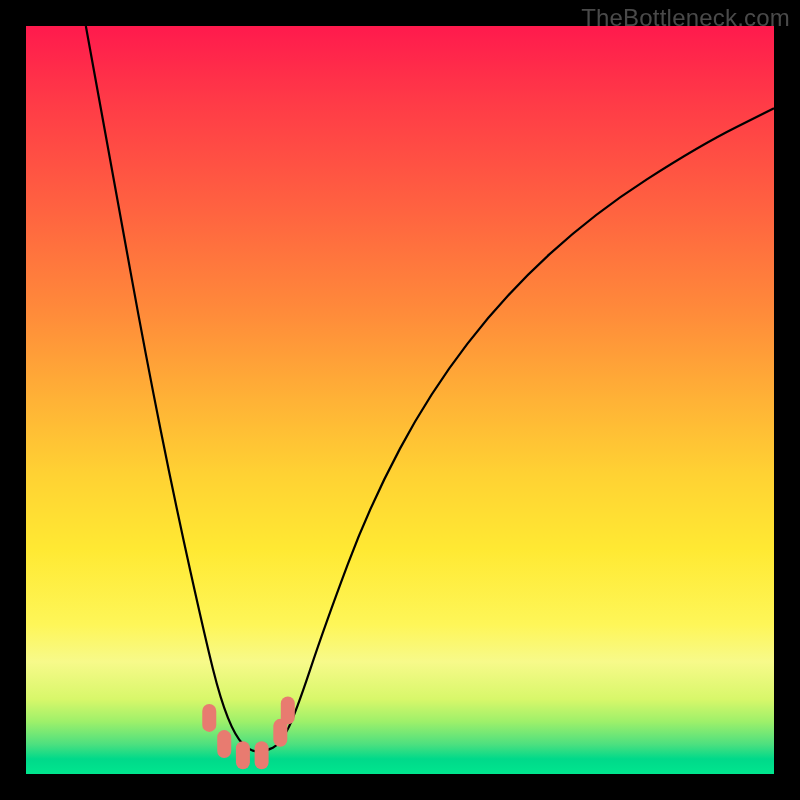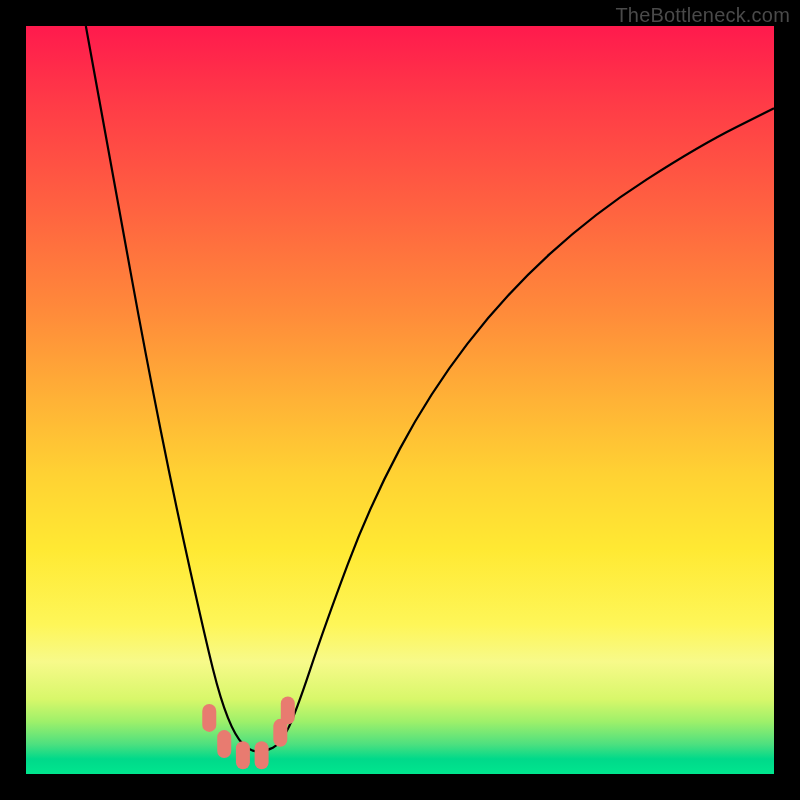--- a/index.html
+++ b/index.html
@@ -32,21 +32,21 @@
       #4ee07f 96%,
       #00d98a 98%,
       #00e68e 100%
     );
   }
   .watermark {
     position: absolute;
     top: 4px;
     right: 10px;
     color: #4a4a4a;
-    font-size: 20px;
+    font-size: 24px;
     font-weight: 500;
     letter-spacing: 0.2px;
     z-index: 10;
   }
   svg.curve {
     position: absolute;
     left: 0;
     top: 0;
     width: 748px;
     height: 748px;

